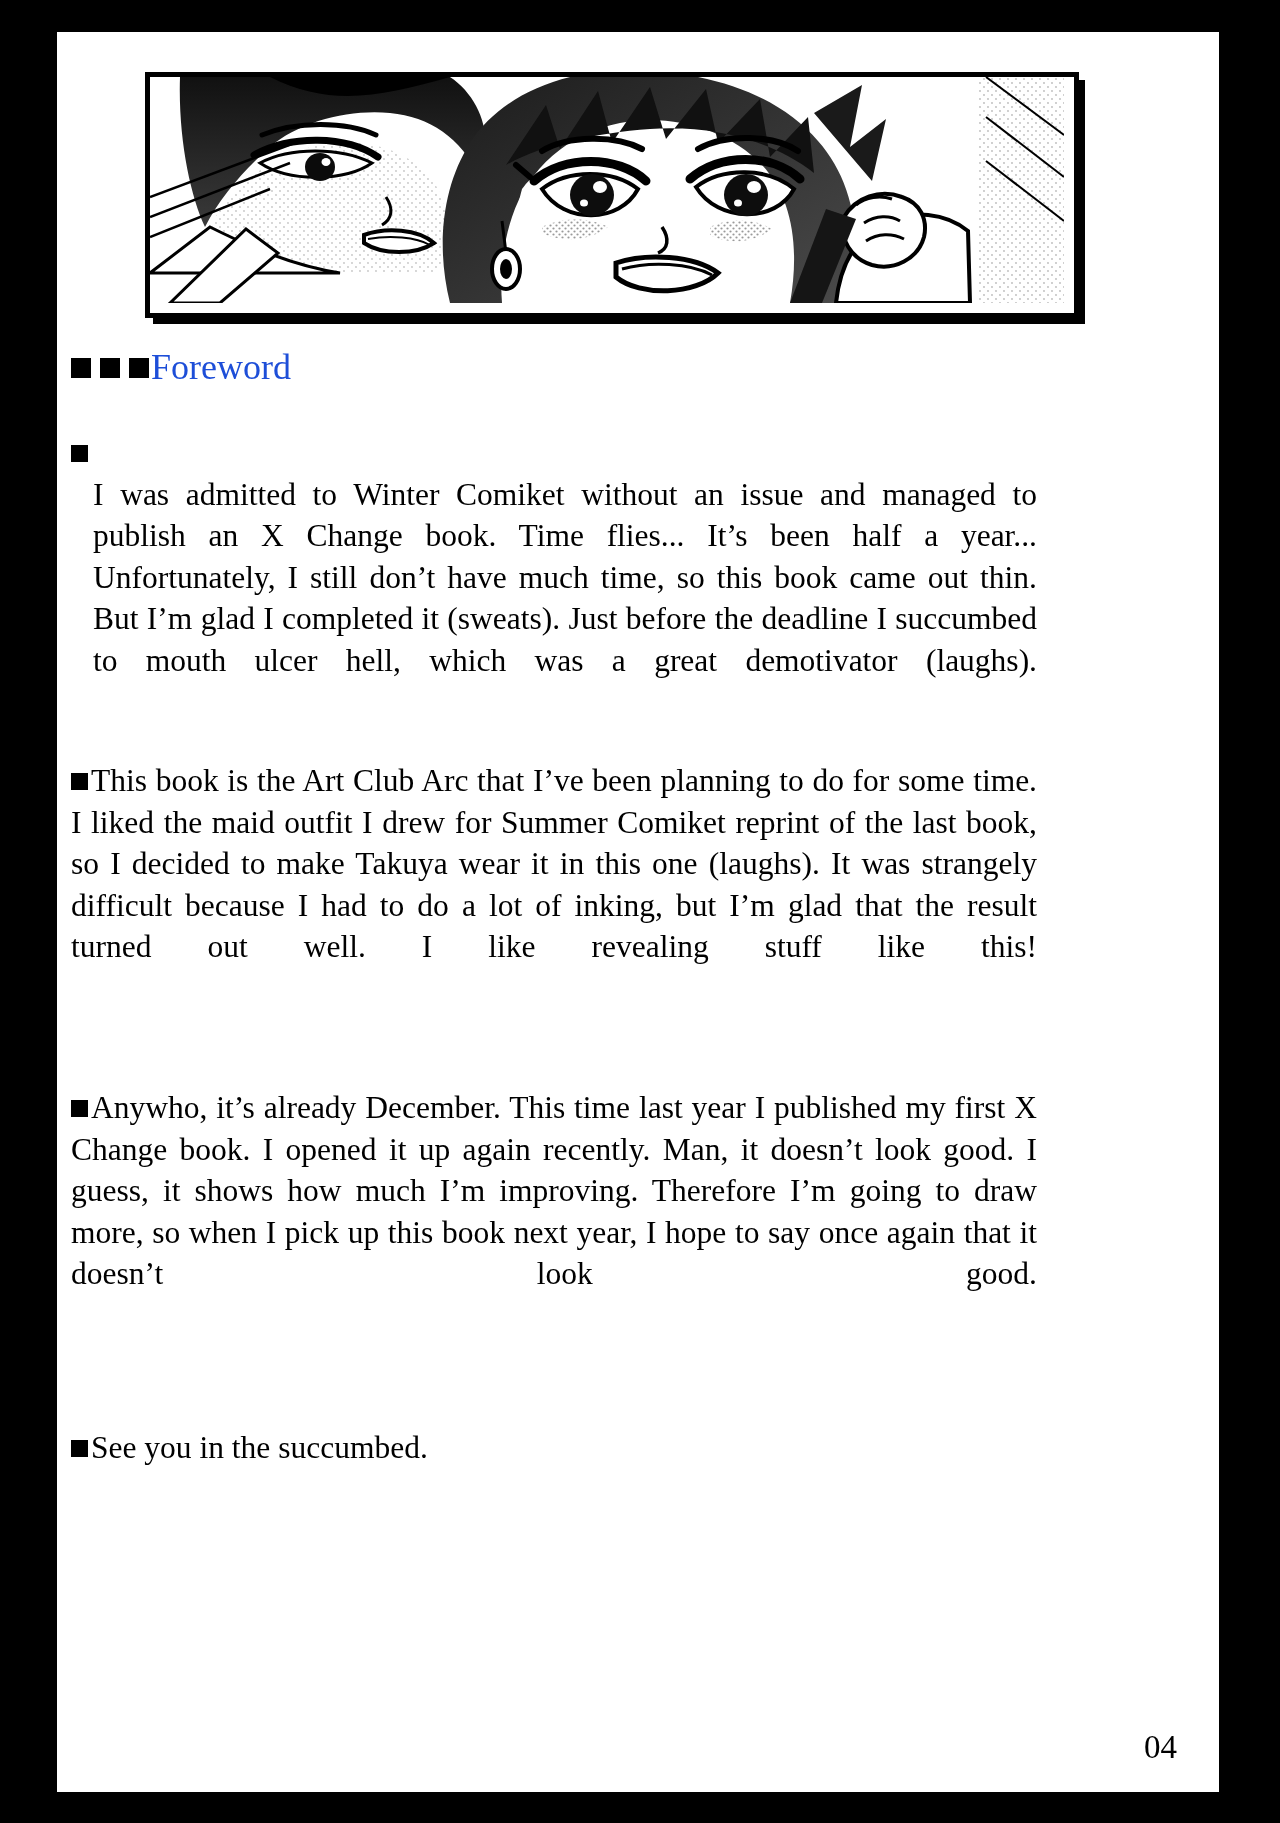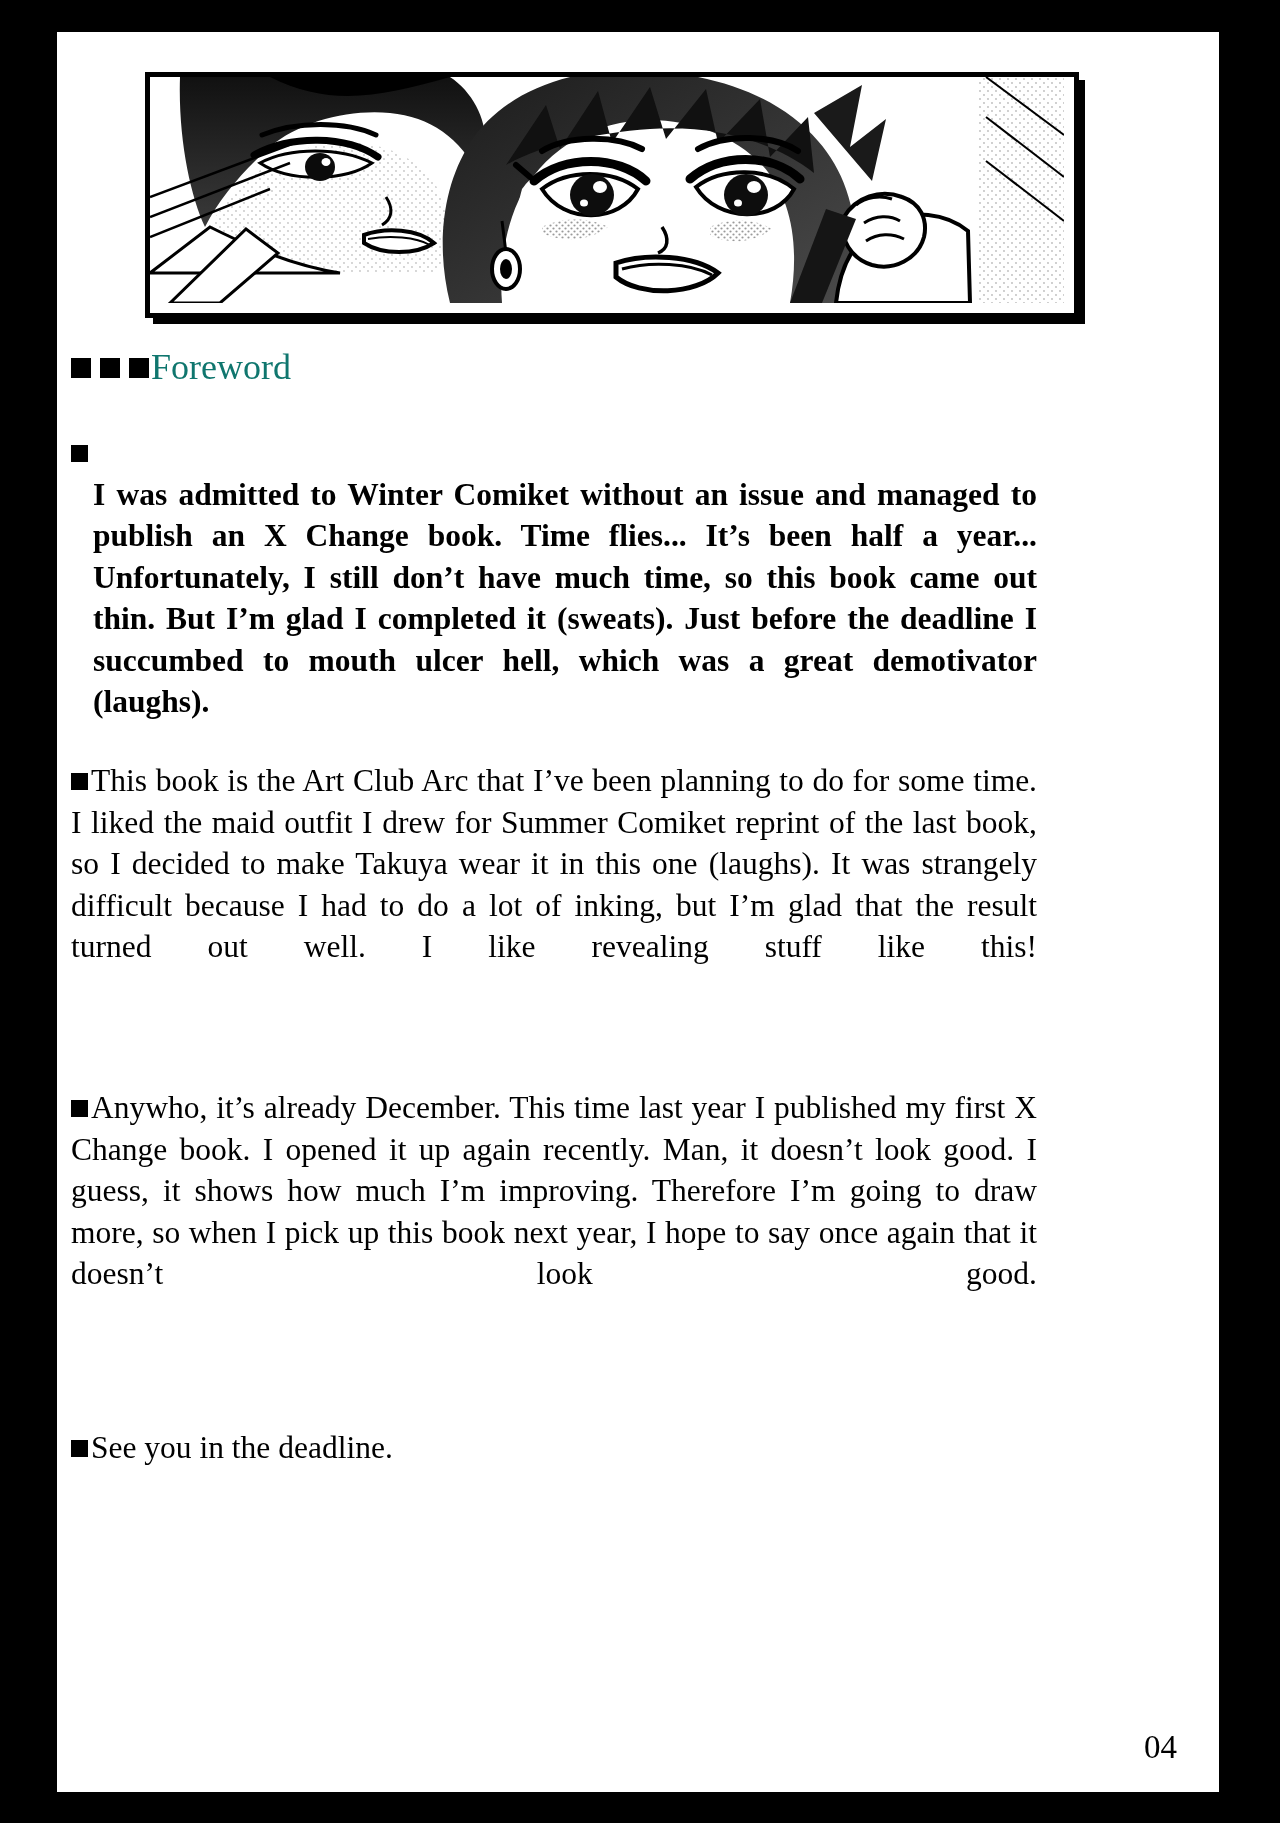--- a/index.html
+++ b/index.html
@@ -69,21 +69,21 @@
   }
   .illus-frame svg { display: block; }
 
   
   .heading {
     position: absolute;
     left: 14px;
     top: 312px;
     font-size: 38px;
     letter-spacing: 0px;
-    color: #0f766e;
+    color: #1d4ed8;
     white-space: nowrap;
   }
   .heading .sq {
     display: inline-block;
     width: 20px;
     height: 20px;
     background: #000;
     margin-right: 9px;
     vertical-align: 1px;
   }
@@ -104,21 +104,21 @@
   .para .bullet {
     display: inline-block;
     width: 17px;
     height: 17px;
     background: #000;
     margin-right: 3px;
     vertical-align: 1px;
   }
   .p1 { top: 400px; }
   .p1 .firstline { display: block; }
-  .p1 .rest { display: block; padding-left: 22px; font-weight: bold; }
+  .p1 .rest { display: block; padding-left: 22px; }
   .p2 { top: 728px; }
   .p3 { top: 1055px; }
   .p4 {
     top: 1395px;
     font-size: 31.5px;
   }
   .justified { text-align: justify; }
   .justified::after {
     content: "";
     display: inline-block;
@@ -275,20 +275,20 @@
 
       <div class="para p2">
         <span class="bullet"></span><span class="justified">This book is the Art Club Arc that I’ve been planning to do for some time. I liked the maid outfit I drew for Summer Comiket reprint of the last book, so I decided to make Takuya wear it in this one (laughs). It was strangely difficult because I had to do a lot of inking, but I’m glad that the result turned out well. I like revealing stuff like this!</span>
       </div>
 
       <div class="para p3">
         <span class="bullet"></span><span class="justified">Anywho, it’s already December. This time last year I published my first X Change book. I opened it up again recently. Man, it doesn’t look good. I guess, it shows how much I’m improving. Therefore I’m going to draw more, so when I pick up this book next year, I hope to say once again that it doesn’t look good.</span>
       </div>
 
       <div class="para p4">
-        <span class="bullet"></span><span>See you in the deadline.</span>
+        <span class="bullet"></span><span>See you in the succumbed.</span>
       </div>
 
       <div class="pageno">04</div>
 
     </div>
   </div>
 </div>
 
 </body></html>

